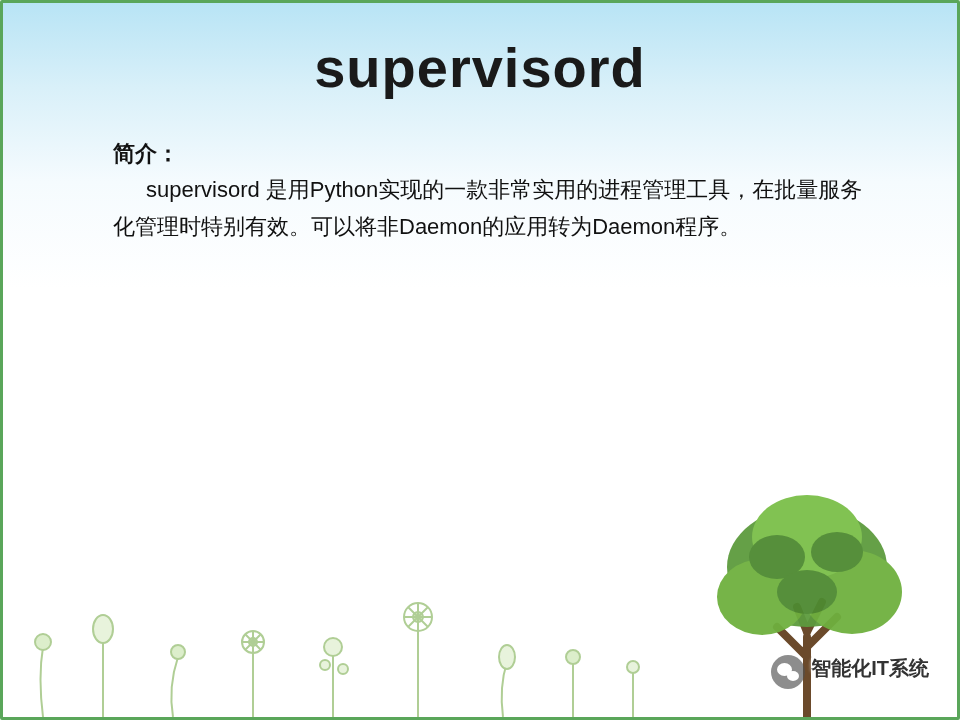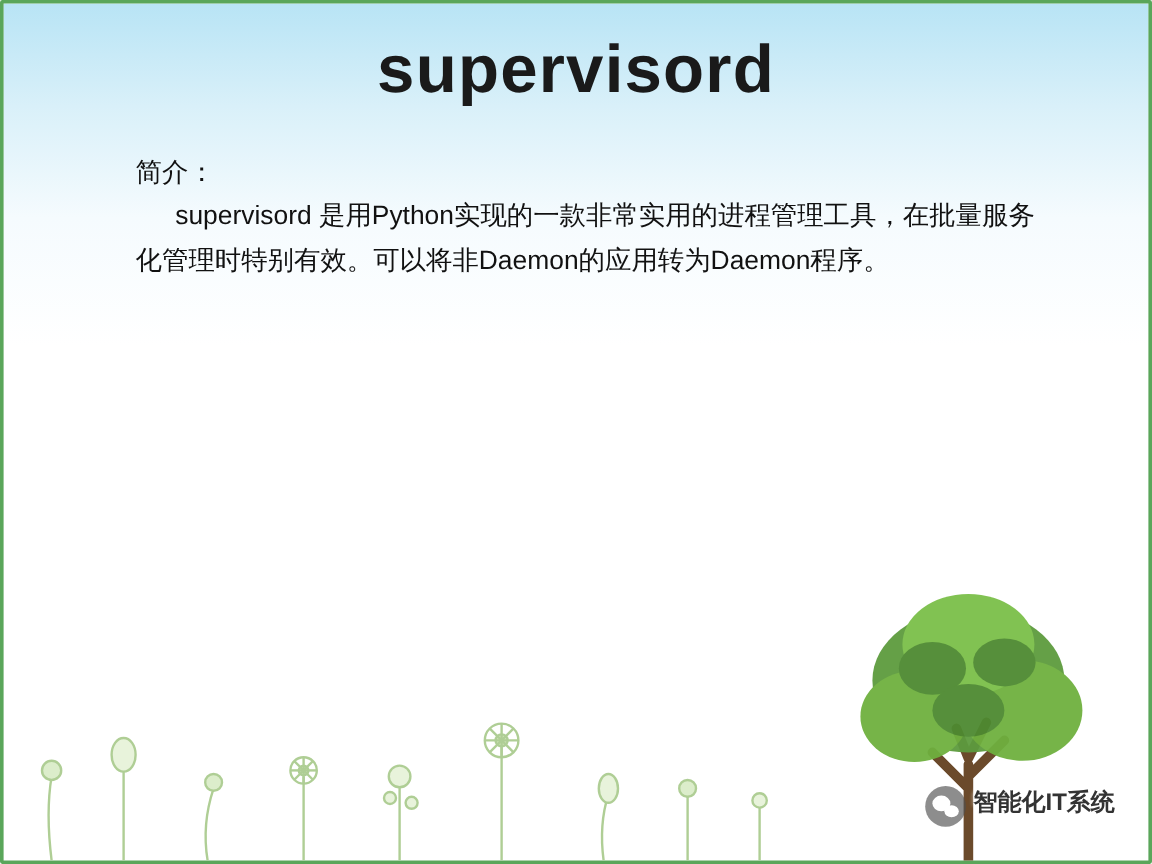--- a/index.html
+++ b/index.html
@@ -10,30 +10,30 @@
       height: 720px;
       background: linear-gradient(to bottom, #b8e4f5 0%, #d9f0f9 12%, #f5fbfe 25%, #ffffff 40%);
       border: 3px solid #5aa65a;
       border-radius: 2px;
     }
     .title {
       text-align: center;
       font-size: 56px;
       font-weight: 700;
       color: #1a1a1a;
-      padding-top: 22px;
+      padding-top: 32px;
       letter-spacing: 1px;
     }
     .content {
       margin: 36px 90px 0 110px;
       font-size: 22px;
       line-height: 1.65;
       color: #111;
     }
-    .content .label { font-weight: 400; }
+    .content .label { font-weight: 700; }
     .content .body { text-indent: 1.5em; }
     
     .decor { position: absolute; left: 0; right: 0; bottom: 0; height: 200px; pointer-events: none; }
     .decor svg { position: absolute; bottom: 0; }
     .watermark {
       position: absolute;
       right: 28px;
       bottom: 28px;
       display: flex;
       align-items: flex-start;

